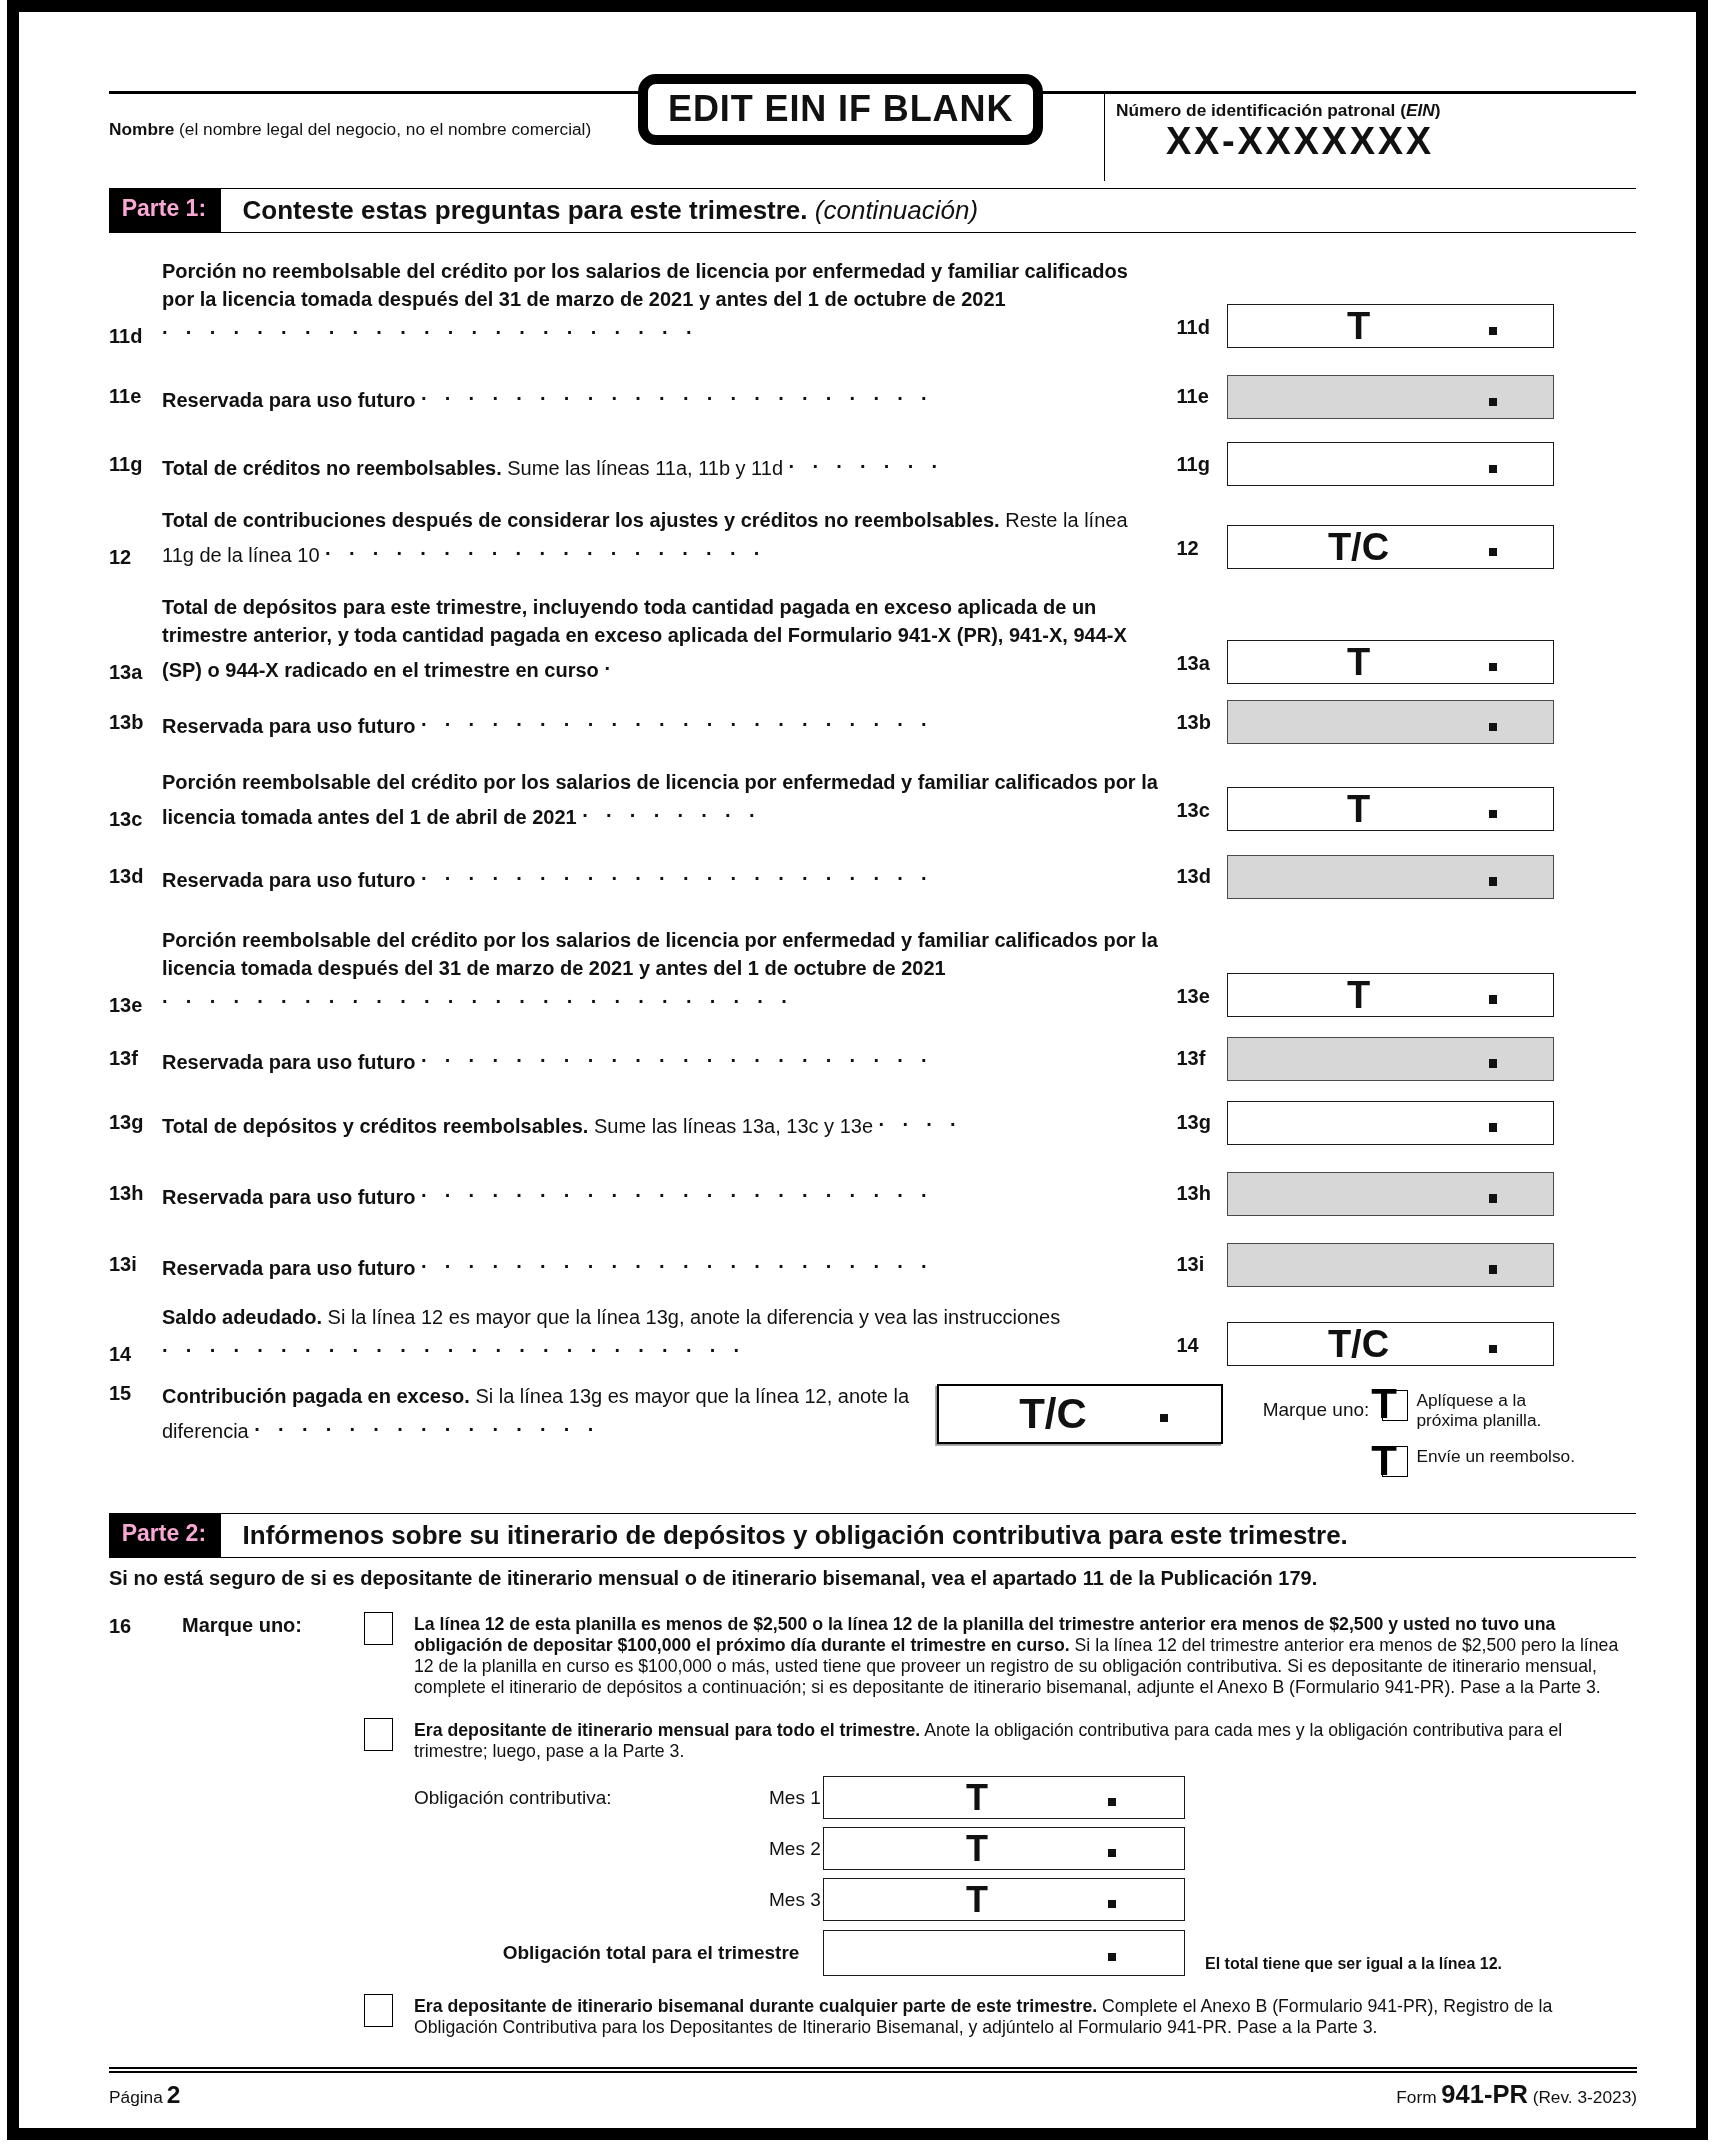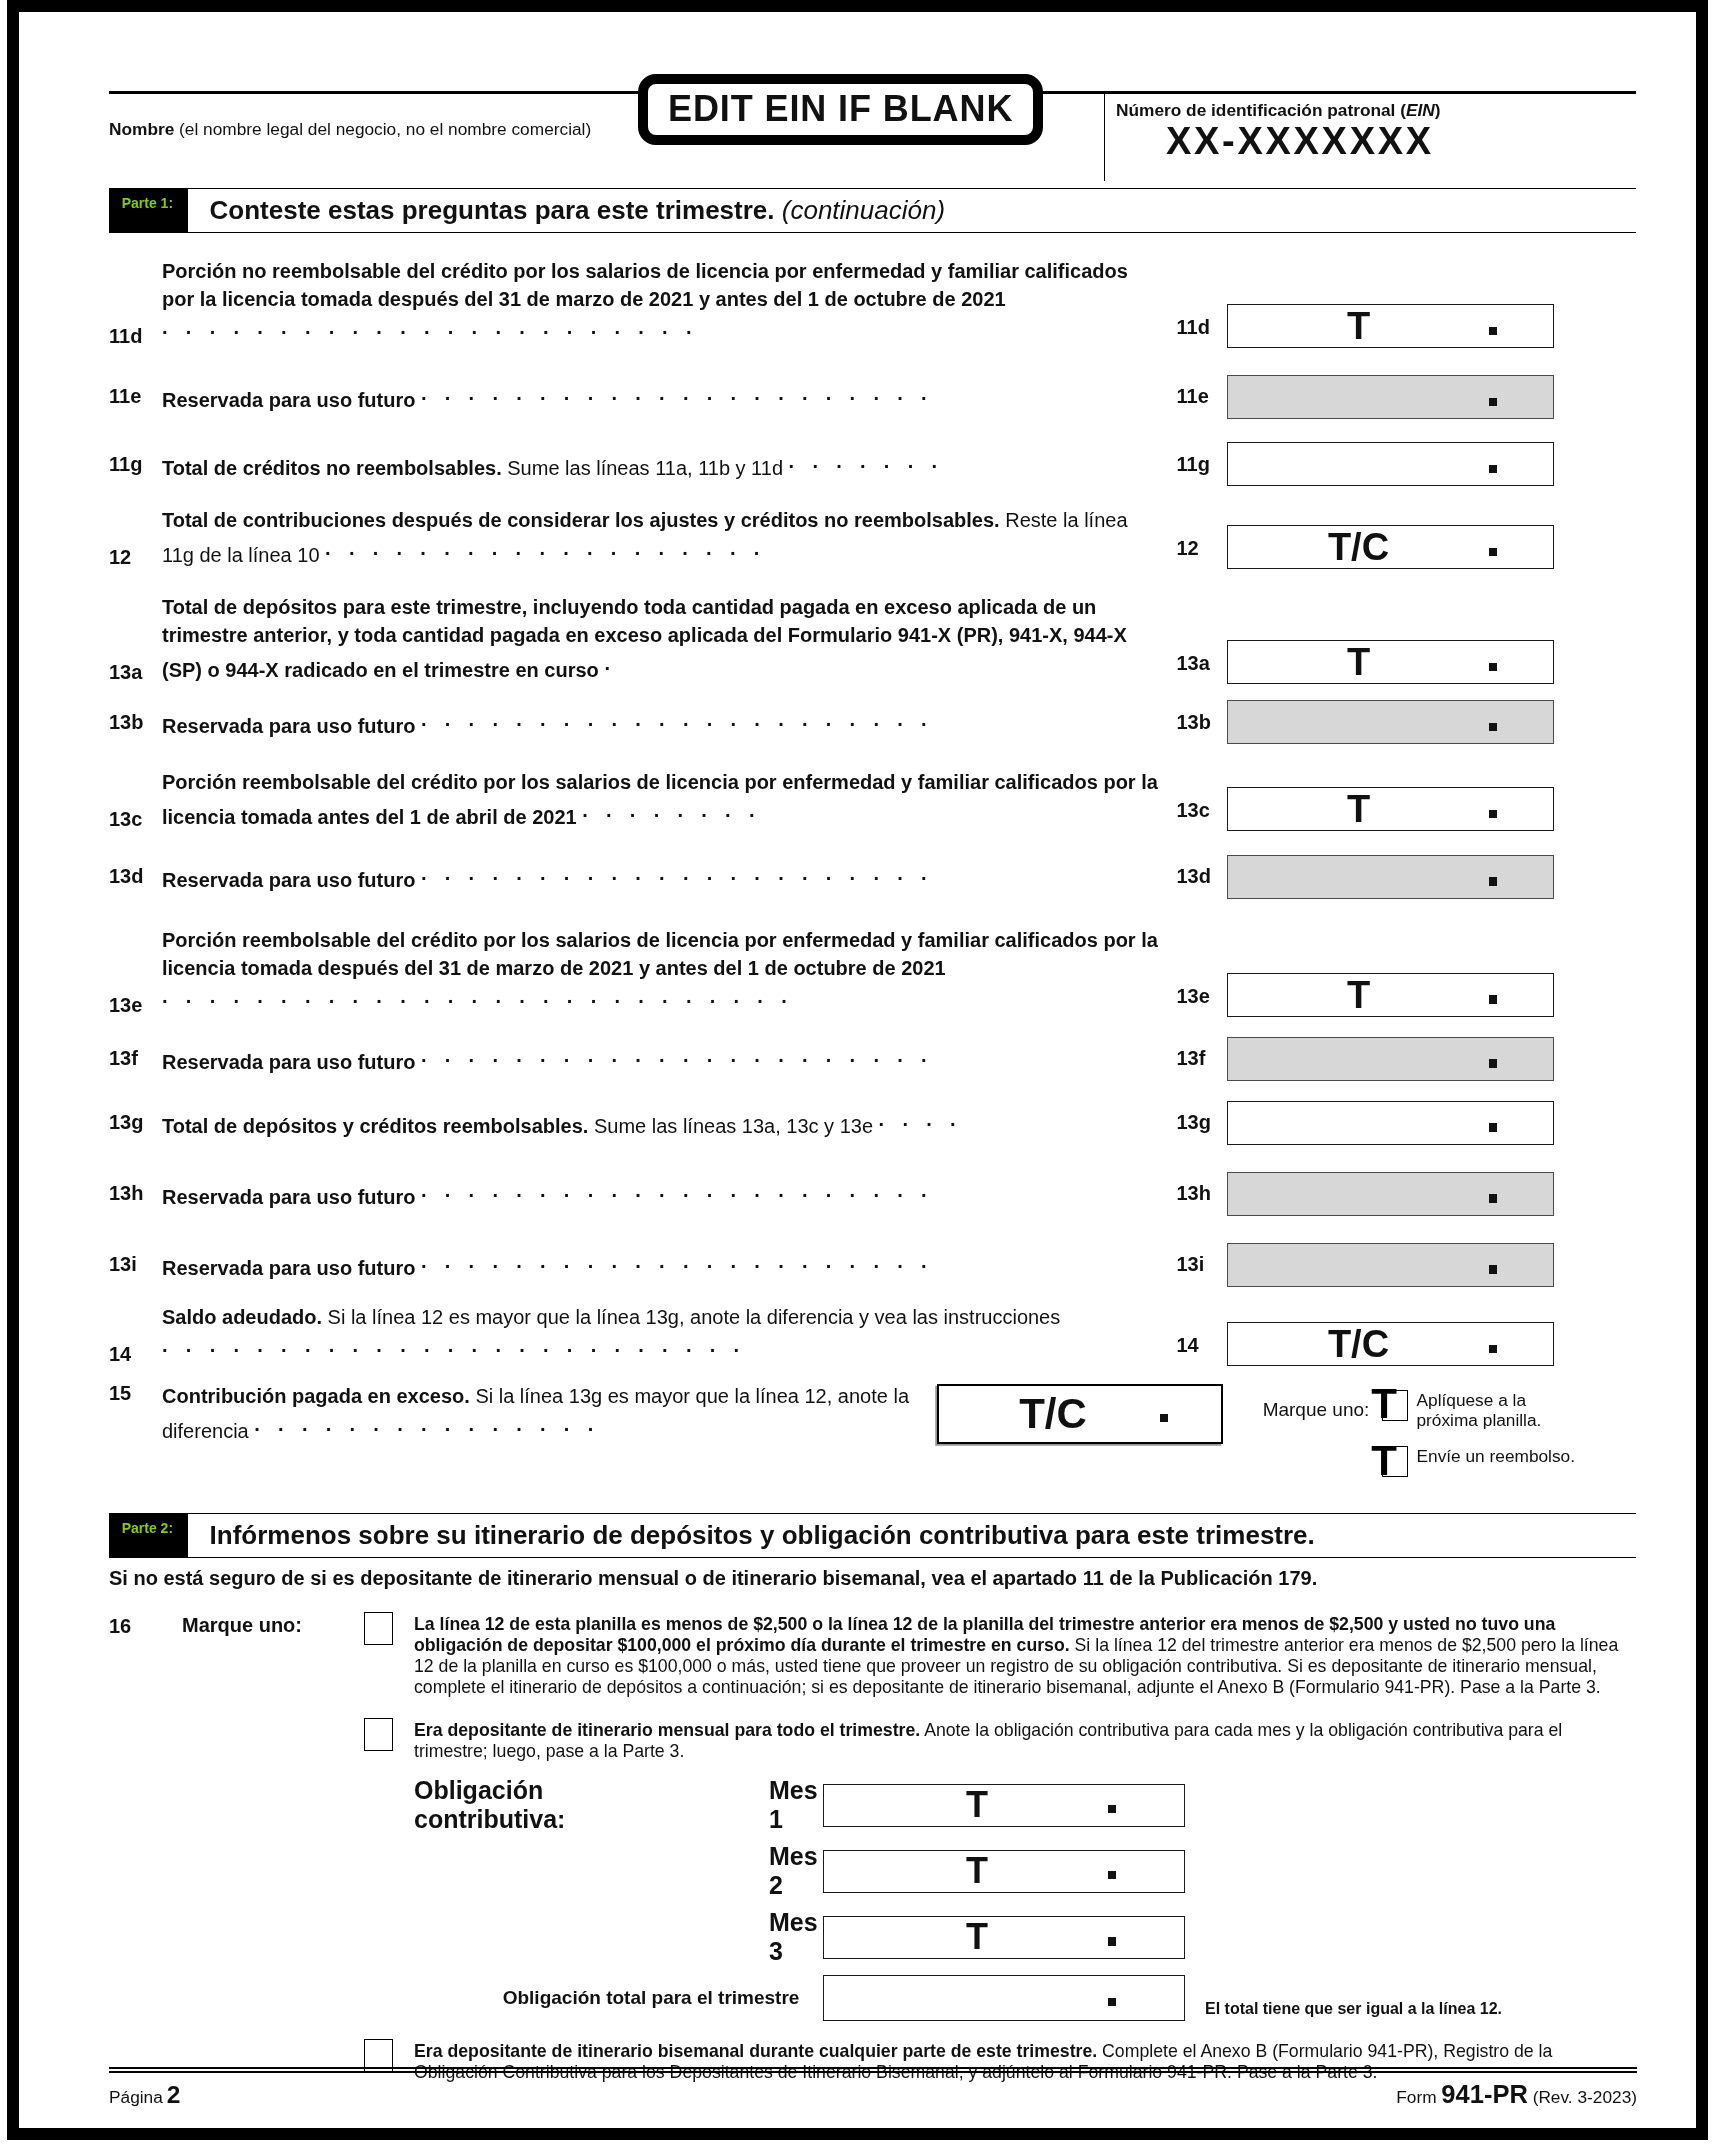--- a/index.html
+++ b/index.html
@@ -14,21 +14,21 @@
   .namecell .b{font-weight:bold;}
   .eincell{width:532px;border-left:1.8px solid #000;padding:5.5px 0 0 11px;box-sizing:border-box;}
   .einlabel{font-size:17.3px;font-weight:bold;}
   .einlabel .it{font-style:italic;}
   .einval{font-size:38px;font-weight:bold;letter-spacing:2.7px;padding-left:50px;line-height:1.1;}
   .stampbox{position:absolute;left:529px;top:-20px;background:#fff;border:10px solid #000;border-radius:18px;
     padding:3.6px 20px 5.5px 20px;font-size:36px;font-weight:800;letter-spacing:0.9px;z-index:6;white-space:nowrap;}
 
   
   .partbar{display:flex;align-items:stretch;border:1.8px solid #000;border-left:none;border-right:none;margin-top:7.3px;}
-  .partbar .badge{background:#000;color:#84cc16;font-weight:bold;font-size:14px;padding:5.5px 14.5px 6.4px 12.7px;white-space:nowrap;}
+  .partbar .badge{background:#000;color:#f9a8d4;font-weight:bold;font-size:23px;padding:5.5px 14.5px 6.4px 12.7px;white-space:nowrap;}
   .partbar .ptitle{font-weight:bold;font-size:26px;padding:5.5px 0 6.4px 22px;}
   .partbar .pcont{font-weight:normal;font-style:italic;}
 
   
   .rows{margin-top:23.6px;}
   .row{display:grid;grid-template-columns:53px 1009px 56px 327px;align-items:center;}
   .row.va-end{align-items:end;}
   .num,.rnum{font-weight:bold;font-size:20px;}
   .rnum{padding-left:5.5px;padding-bottom:9px;}
   .row:not(.va-end) .rnum{padding-bottom:0;}
@@ -55,21 +55,21 @@
 
   
   .note2{font-weight:bold;font-size:20px;margin-top:9px;}
   .optgrid{display:grid;grid-template-columns:73px 182px 50px 1fr;margin-top:23.6px;}
   .optgrid .num{padding-top:1.8px;}
   .optgrid .marque{font-weight:bold;font-size:20px;}
   .cb2{position:relative;width:29px;height:33px;border:1.8px solid #000;background:#fff;box-sizing:border-box;margin-top:-1.8px;}
   .opttext{font-size:17.7px;line-height:21px;padding-right:5.5px;}
   .opttext .b{font-weight:bold;}
   .mesgrid{display:grid;grid-template-columns:273px 136px 362px 1fr;column-gap:0;row-gap:8.2px;align-items:center;margin-left:305px;margin-top:14.5px;}
-  .meslabel,.oblabel{font-weight:bold;font-size:25px;}
+  .meslabel,.oblabel{font-weight:normal;font-size:19px;}
   .meslabel{text-align:left;padding-left:82px;}
   .mesbox{position:relative;height:43px;border:1.8px solid #1a1a1a;background:#fff;display:flex;align-items:center;justify-content:center;box-sizing:border-box;}
   .mesbox .stamp{font-weight:bold;font-size:36px;line-height:1;transform:translateX(-27px);}
   .mesbox::after{content:"";position:absolute;right:68px;top:50%;width:8.2px;height:8.2px;background:#111;}
   .totlabel{grid-column:1/3;font-weight:bold;font-size:19px;text-align:right;padding-right:23.6px;}
   .totnote{font-weight:bold;font-size:16px;padding-left:20px;margin-top:22px;}
 
   
   .footer{position:absolute;left:109px;right:78px;bottom:38px;}
   .footrule{border-top:6.4px double #000;margin-bottom:7.3px;}

